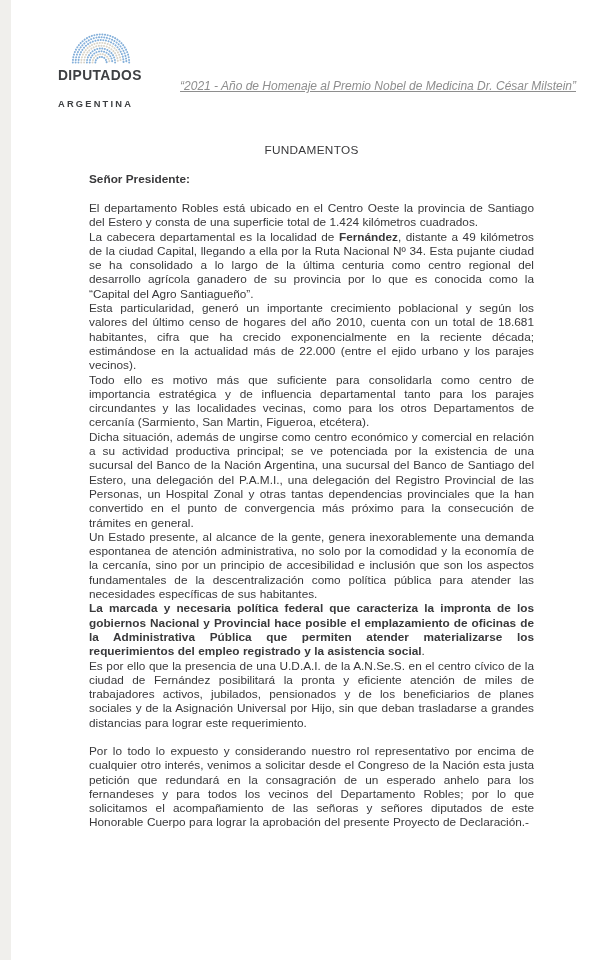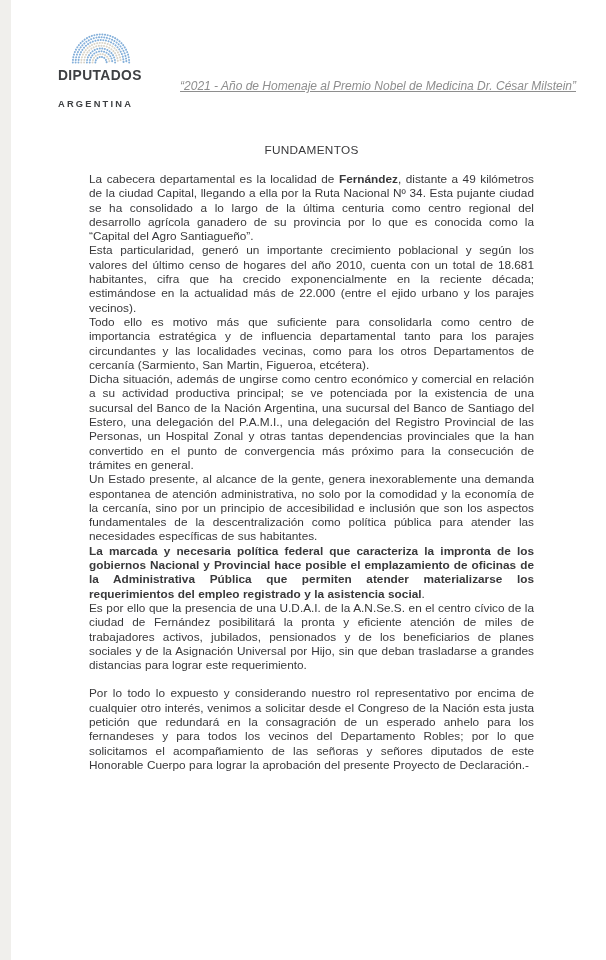--- a/index.html
+++ b/index.html
@@ -111,21 +111,23 @@
       </svg>
       <div class="logo-title">DIPUTADOS</div>
       <div class="logo-subtitle">ARGENTINA</div>
     </div>
 
     <div class="motto">“2021 - Año de Homenaje al Premio Nobel de Medicina Dr. César Milstein”</div>
   </header>
 
   <main class="doc">
     <h1 class="doc-title">FUNDAMENTOS</h1>
+    <p class="salutation">Señor Presidente:</p>
     <div id="paragraphs">
+        <p class="par"><span>El departamento Robles está ubicado en el Centro Oeste la provincia de Santiago del Estero y consta de una superficie total de 1.424 kilómetros cuadrados.</span></p>
         <p class="par"><span>La cabecera departamental es la localidad de </span><span class="b">Fernández</span><span>, distante a 49 kilómetros de la ciudad Capital, llegando a ella por la Ruta Nacional Nº 34. Esta pujante ciudad se ha consolidado a lo largo de la última centuria como centro regional del desarrollo agrícola ganadero de su provincia por lo que es conocida como la “Capital del Agro Santiagueño”.</span></p>
         <p class="par"><span>Esta particularidad, generó un importante crecimiento poblacional y según los valores del último censo de hogares del año 2010, cuenta con un total de 18.681 habitantes, cifra que ha crecido exponencialmente en la reciente década; estimándose en la actualidad más de 22.000 (entre el ejido urbano y los parajes vecinos).</span></p>
         <p class="par"><span>Todo ello es motivo más que suficiente para consolidarla como centro de importancia estratégica y de influencia departamental tanto para los parajes circundantes y las localidades vecinas, como para los otros Departamentos de cercanía (Sarmiento, San Martin, Figueroa, etcétera).</span></p>
         <p class="par"><span>Dicha situación, además de ungirse como centro económico y comercial en relación a su actividad productiva principal; se ve potenciada por la existencia de una sucursal del Banco de la Nación Argentina, una sucursal del Banco de Santiago del Estero, una delegación del P.A.M.I., una delegación del Registro Provincial de las Personas, un Hospital Zonal y otras tantas dependencias provinciales que la han convertido en el punto de convergencia más próximo para la consecución de trámites en general.</span></p>
         <p class="par"><span>Un Estado presente, al alcance de la gente, genera inexorablemente una demanda espontanea de atención administrativa, no solo por la comodidad y la economía de la cercanía, sino por un principio de accesibilidad e inclusión que son los aspectos fundamentales de la descentralización como política pública para atender las necesidades específicas de sus habitantes.</span></p>
         <p class="par"><span class="b">La marcada y necesaria política federal que caracteriza la impronta de los gobiernos Nacional y Provincial hace posible el emplazamiento de oficinas de la Administrativa Pública que permiten atender materializarse los requerimientos del empleo registrado y la asistencia social</span><span>.</span></p>
         <p class="par"><span>Es por ello que la presencia de una U.D.A.I. de la A.N.Se.S. en el centro cívico de la ciudad de Fernández posibilitará la pronta y eficiente atención de miles de trabajadores activos, jubilados, pensionados y de los beneficiarios de planes sociales y de la Asignación Universal por Hijo, sin que deban trasladarse a grandes distancias para lograr este requerimiento.</span></p>
         <p class="par gap"><span>Por lo todo lo expuesto y considerando nuestro rol representativo por encima de cualquier otro interés, venimos a solicitar desde el Congreso de la Nación esta justa petición que redundará en la consagración de un esperado anhelo para los fernandeses y para todos los vecinos del Departamento Robles; por lo que solicitamos el acompañamiento de las señoras y señores diputados de este Honorable Cuerpo para lograr la aprobación del presente Proyecto de Declaración.-</span></p>
       </div>
   </main>

